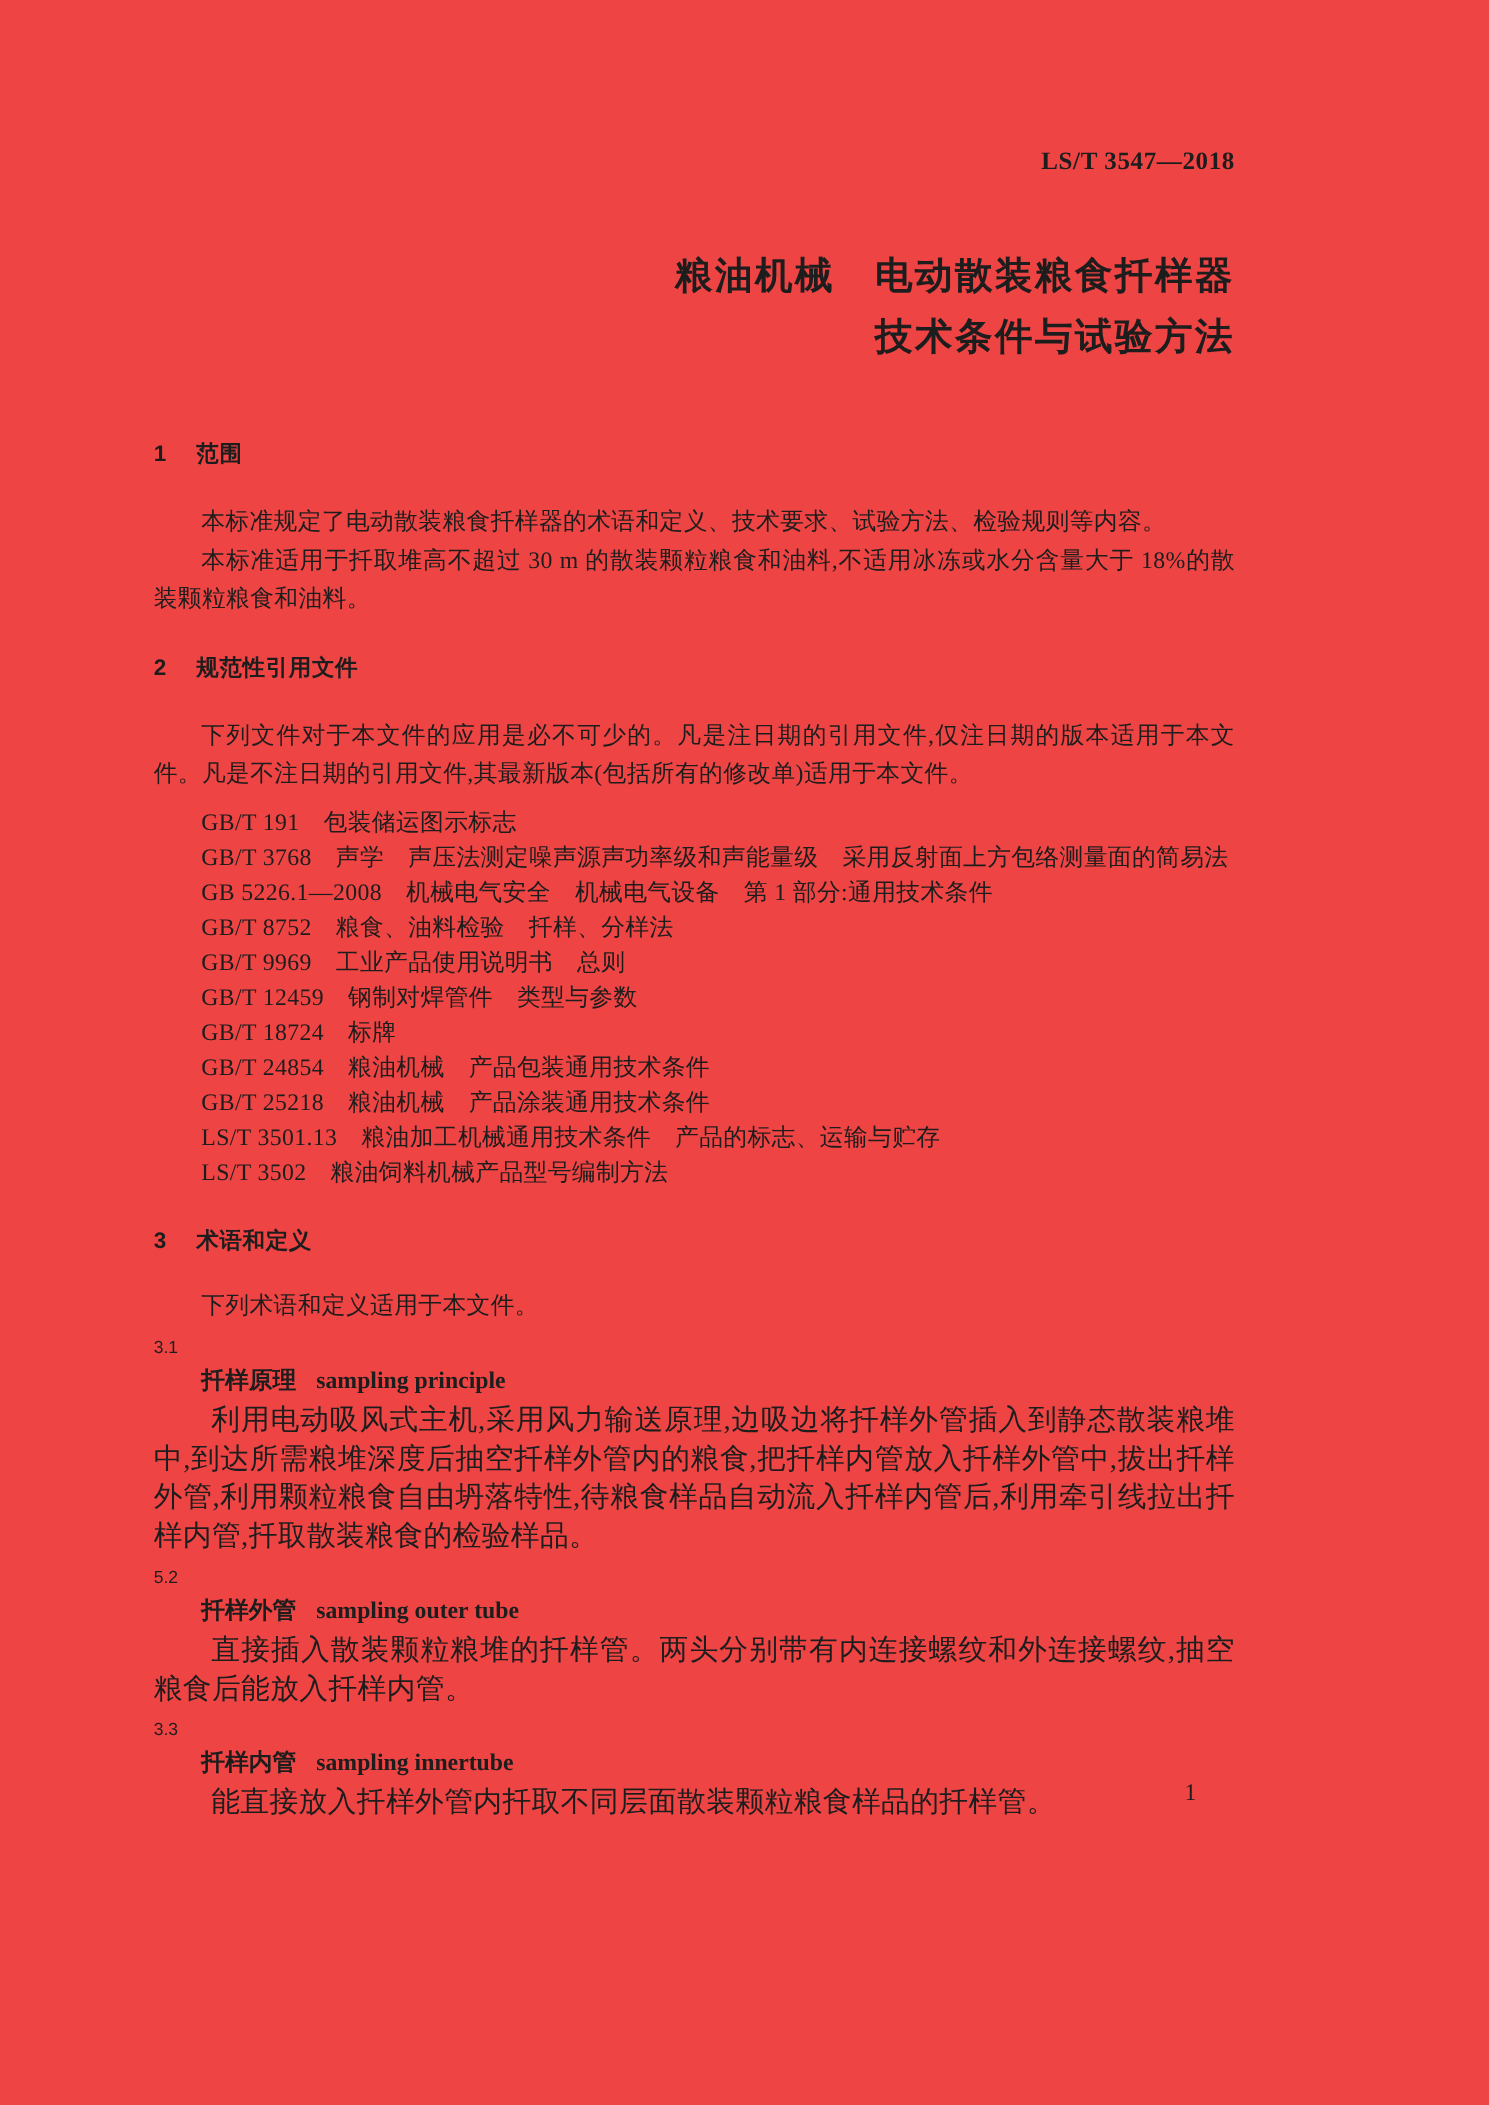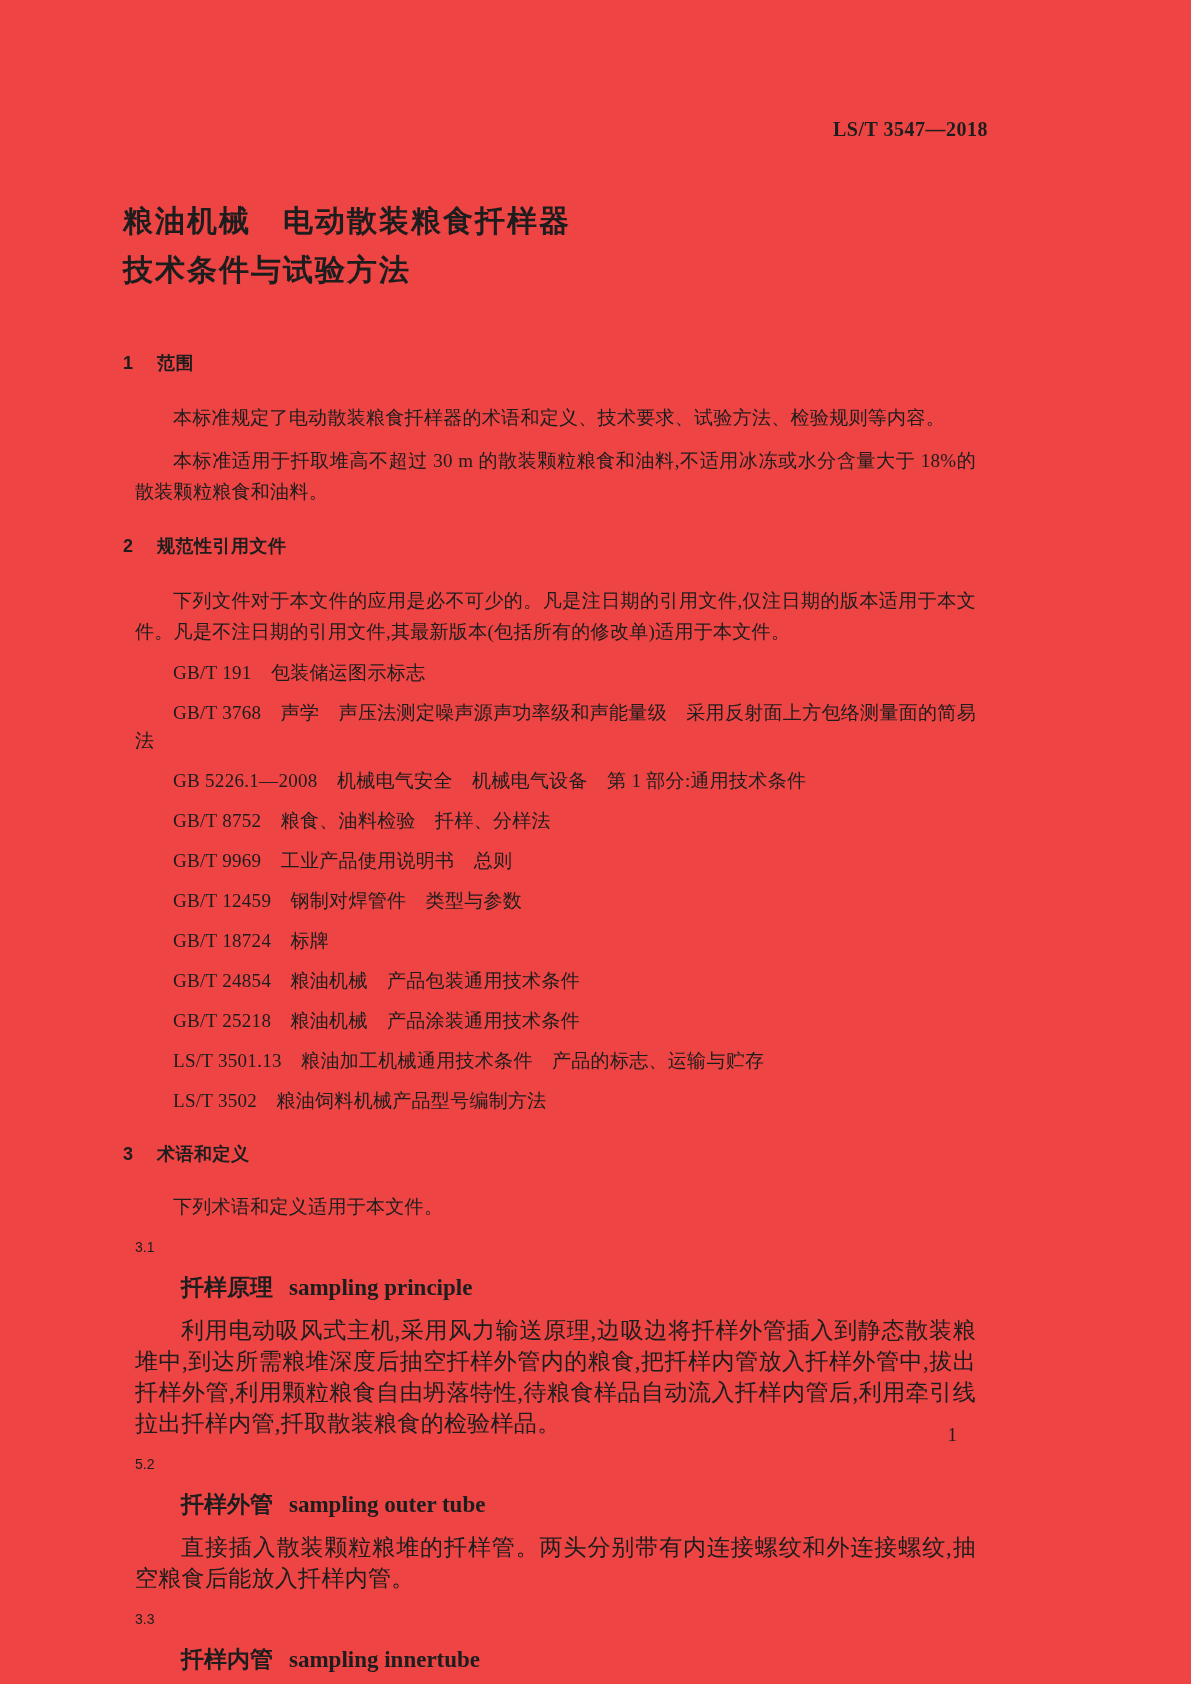--- a/index.html
+++ b/index.html
@@ -23,41 +23,41 @@
   .doc-header {
     text-align: right;
     font-family: "Liberation Serif", "DejaVu Serif", serif;
     font-weight: bold;
     font-size: 20px;
     line-height: 22px;
     letter-spacing: 0.5px;
   }
   .doc-title {
     margin-top: 56px;
-    text-align: left;
+    text-align: right;
     font-family: "Liberation Sans", "DejaVu Sans", sans-serif;
     font-weight: bold;
     font-size: 30px;
     line-height: 49px;
     letter-spacing: 2px;
   }
   .sec-head {
     margin: 0;
     margin-top: 26px;
     font-family: "Liberation Sans", "DejaVu Sans", sans-serif;
     font-weight: bold;
     font-size: 18px;
     line-height: 26px;
     letter-spacing: 0.5px;
   }
   .sec-head.first {
     margin-top: 56px;
   }
   .sec-num { margin-right: 18px; }
-  p { margin: 12px; }
+  p { margin: 0; }
   .body-para {
     font-size: 19px;
     line-height: 31px;
     text-indent: 2em;
     text-align: justify;
     letter-spacing: 0.3px;
   }
   .para-gap { margin-top: 26px; }
   .ref-list { margin-top: 10px; }
   .ref-item {
@@ -68,21 +68,21 @@
     letter-spacing: 0.3px;
   }
   .terms-intro { margin-top: 24px; }
   .term-num {
     margin-top: 4px;
     font-family: "Liberation Sans", "DejaVu Sans", sans-serif;
     font-size: 14px;
     line-height: 26px;
   }
   .term-head {
-    font-size: 23px;
+    font-size: 19px;
     line-height: 30px;
     text-indent: 2em;
     font-weight: bold;
   }
   .term-head .zh {
     font-family: "Liberation Sans", "DejaVu Sans", sans-serif;
   }
   .term-head .en {
     font-family: "Liberation Serif", "DejaVu Serif", serif;
     margin-left: 16px;

